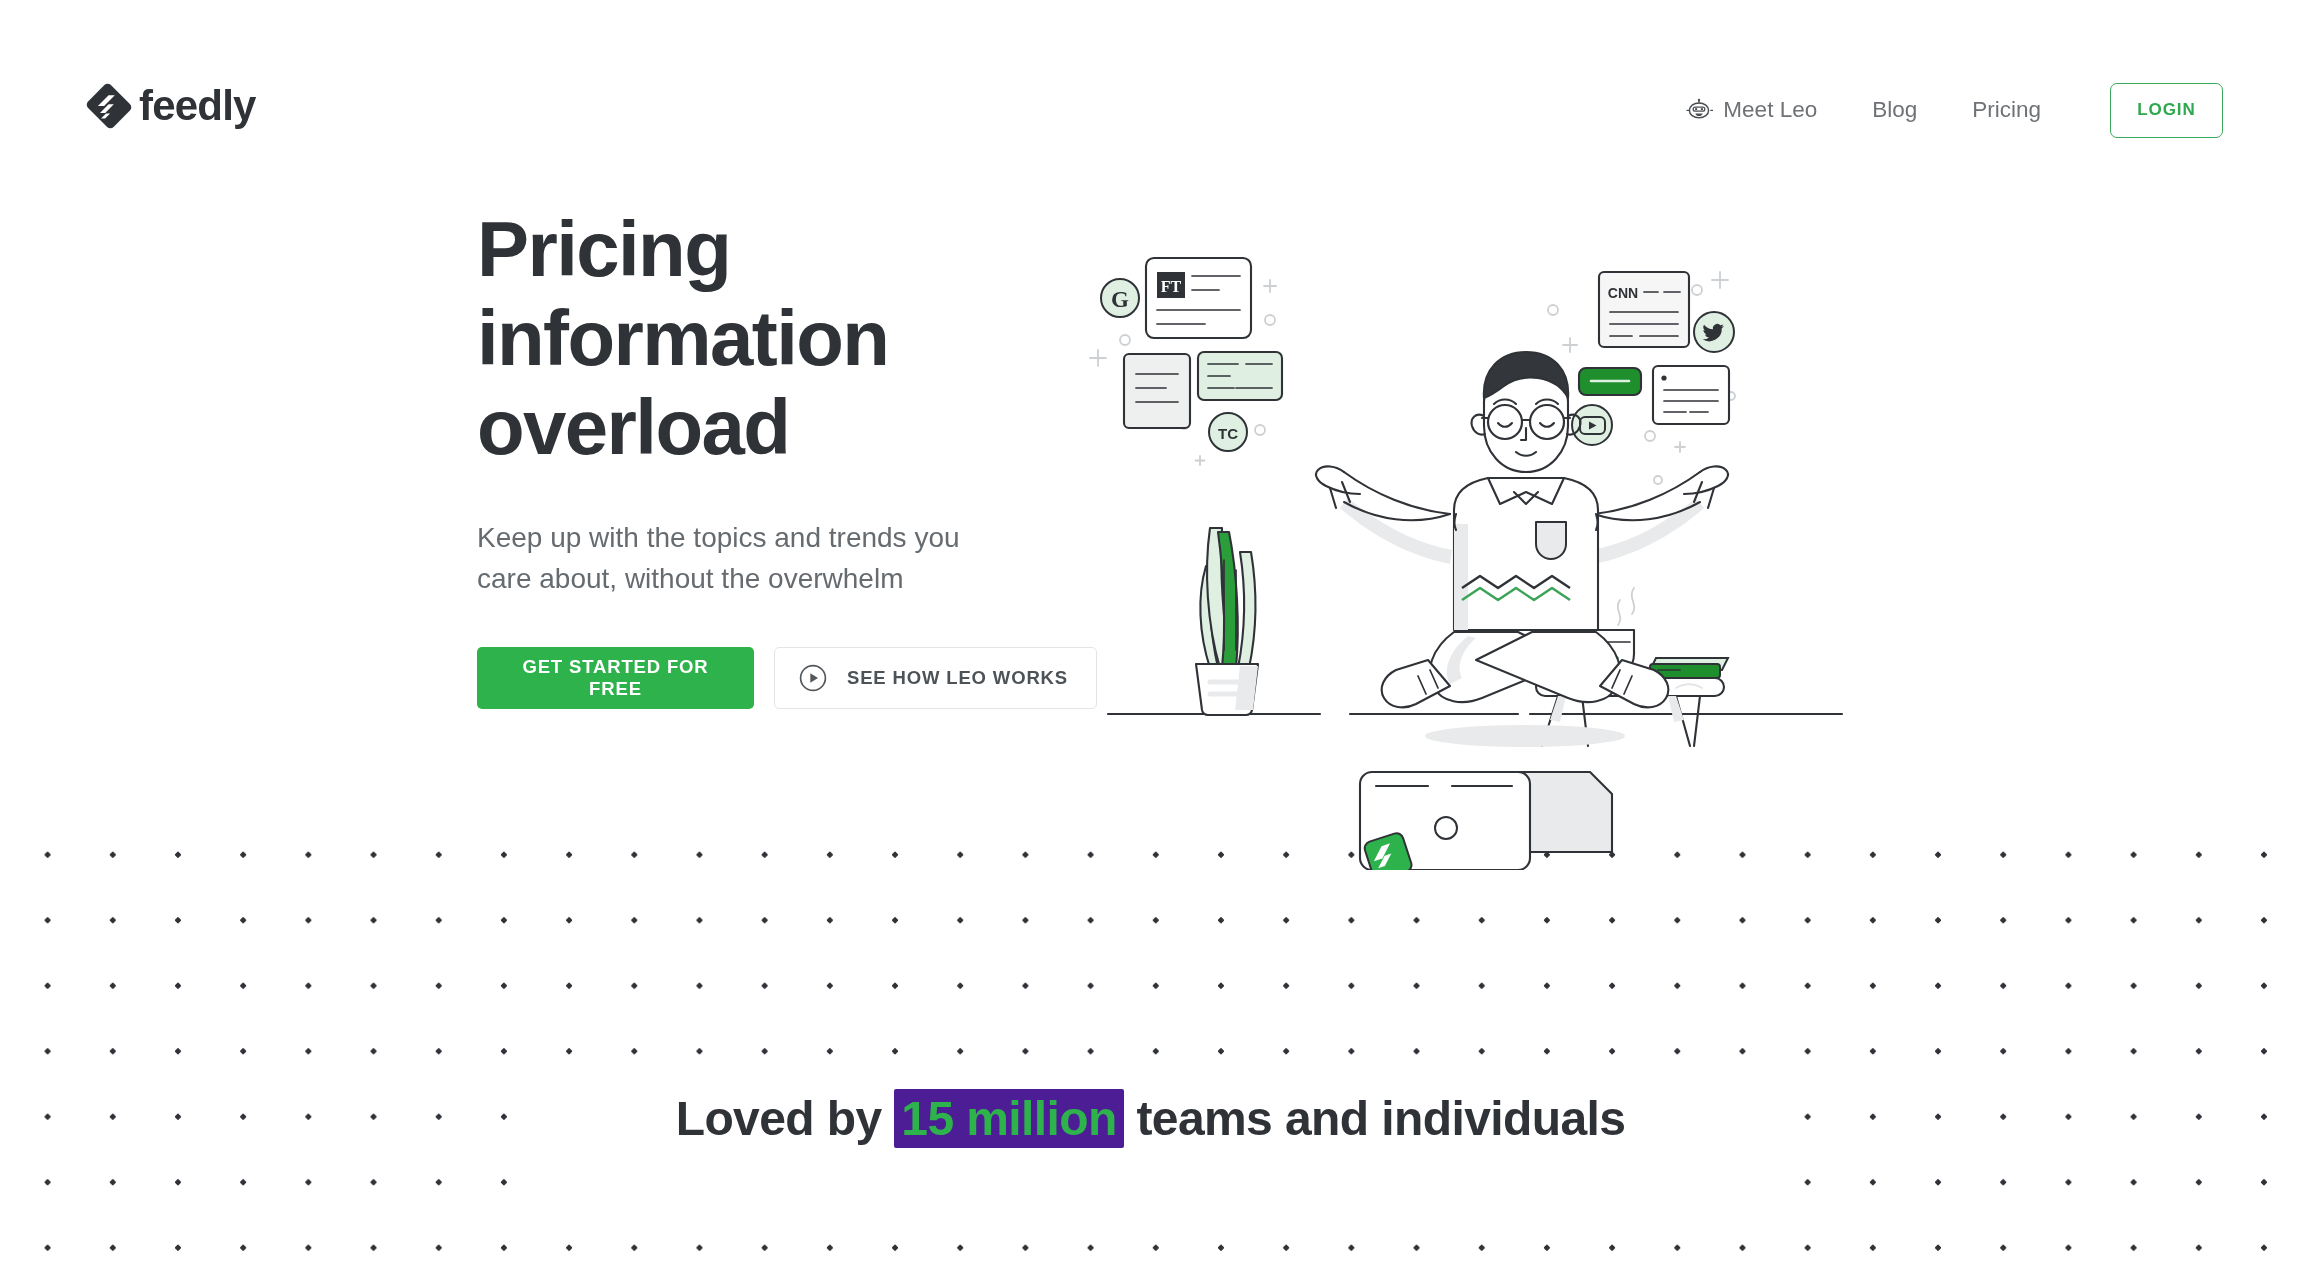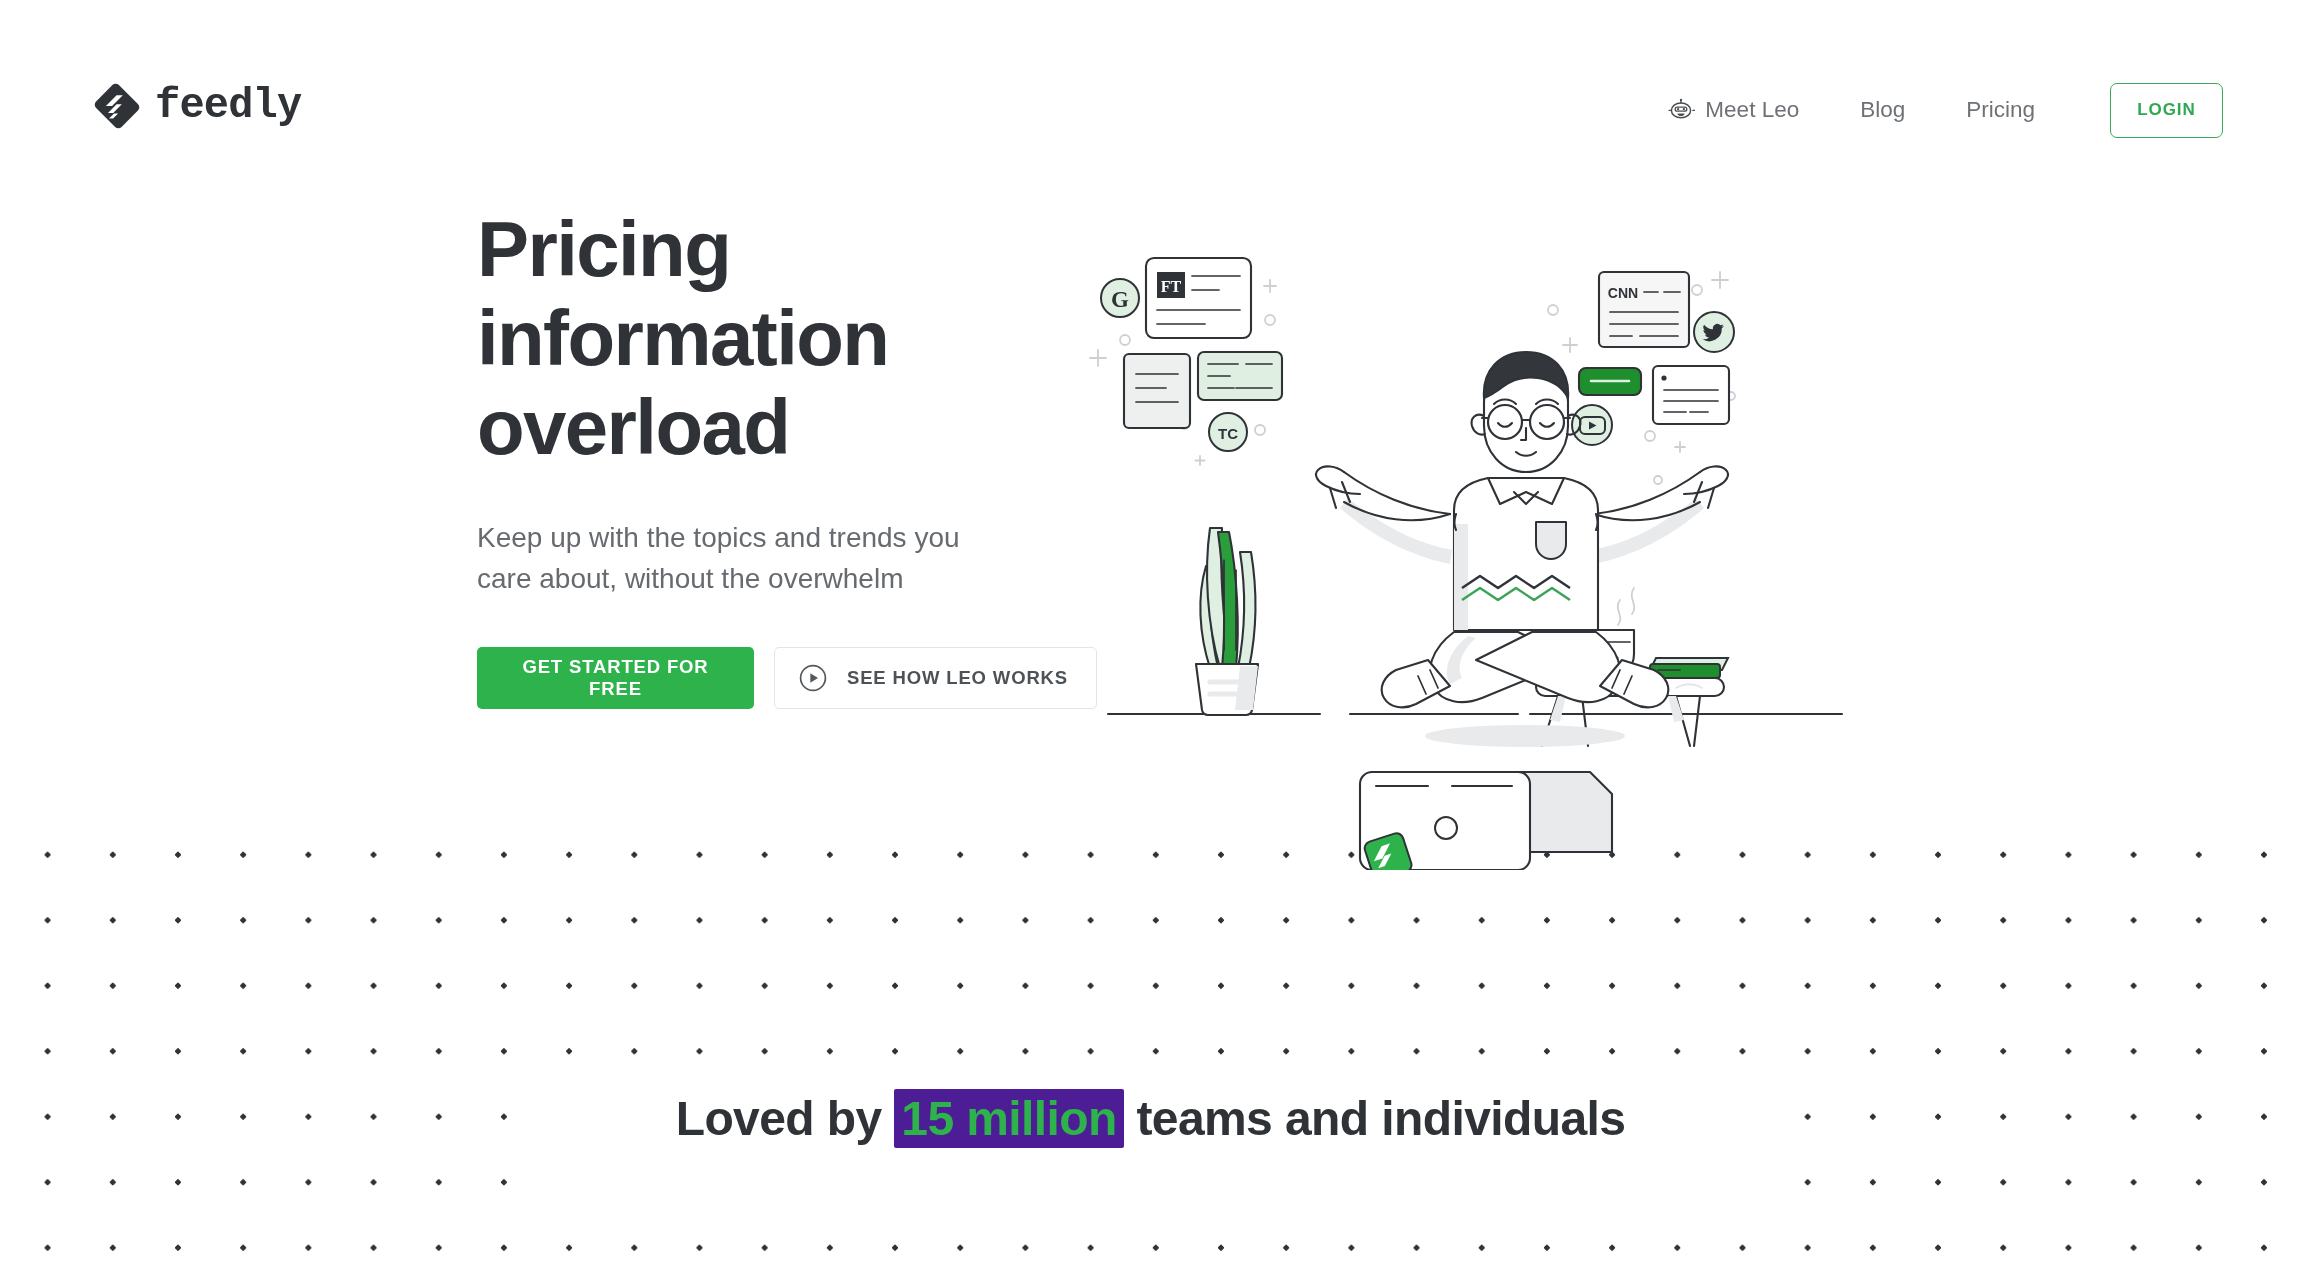--- a/index.html
+++ b/index.html
@@ -49,44 +49,43 @@
   .header {
     position: absolute;
     left: 0; top: 0;
     width: 2301px;
     height: 165px;
     z-index: 5;
   }
 
   .brand {
     position: absolute;
-    left: 93px;
+    left: 85px;
     top: 82px;
     display: flex;
     align-items: center;
-    gap: 14px;
+    gap: 6px;
     cursor: pointer;
-    font-family: Liberation Mono, monospace;
   }
   .brand-mark { width: 48px; height: 48px; display: block; }
   .brand-word {
     font-size: 42px;
     font-weight: 700;
     letter-spacing: -0.8px;
     color: #2f3237;
     line-height: 1;
   }
 
   .nav {
     position: absolute;
     right: 78px;
     top: 82px;
     display: flex;
     align-items: center;
-    gap: 9px;
+    gap: 3px;
     height: 56px;
   }
   .nav-link {
     display: flex;
     align-items: center;
     gap: 10px;
     font-size: 22.5px;
     color: #6e7276;
     text-decoration: none;
     padding: 0 26px;

